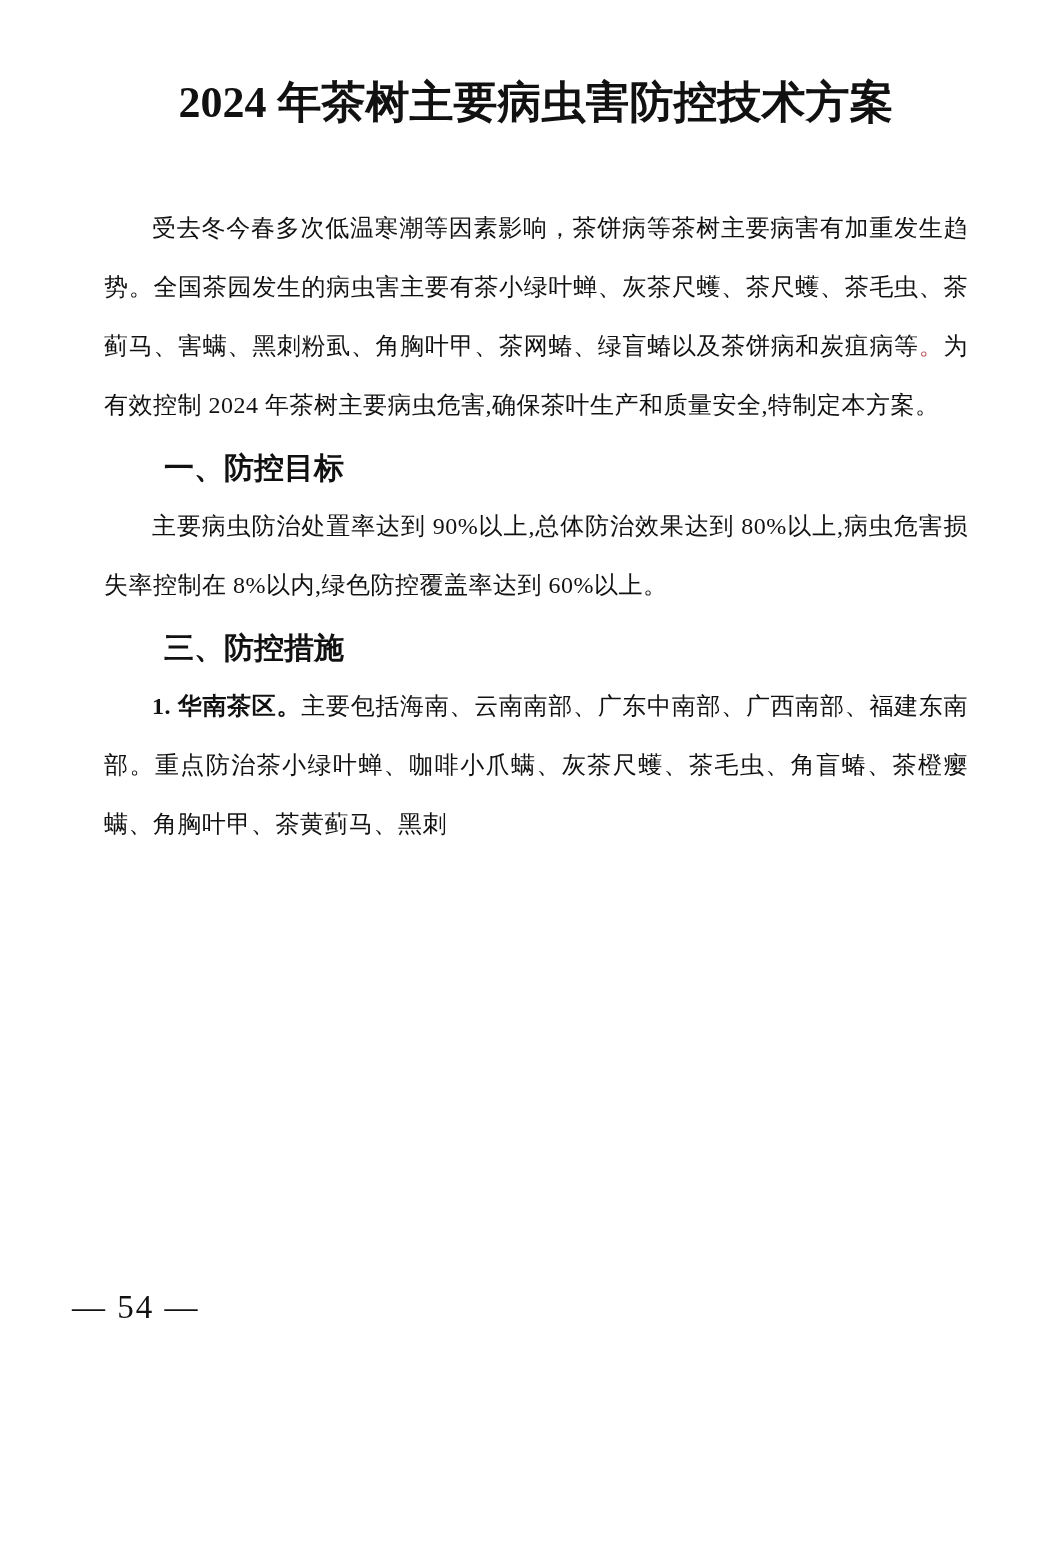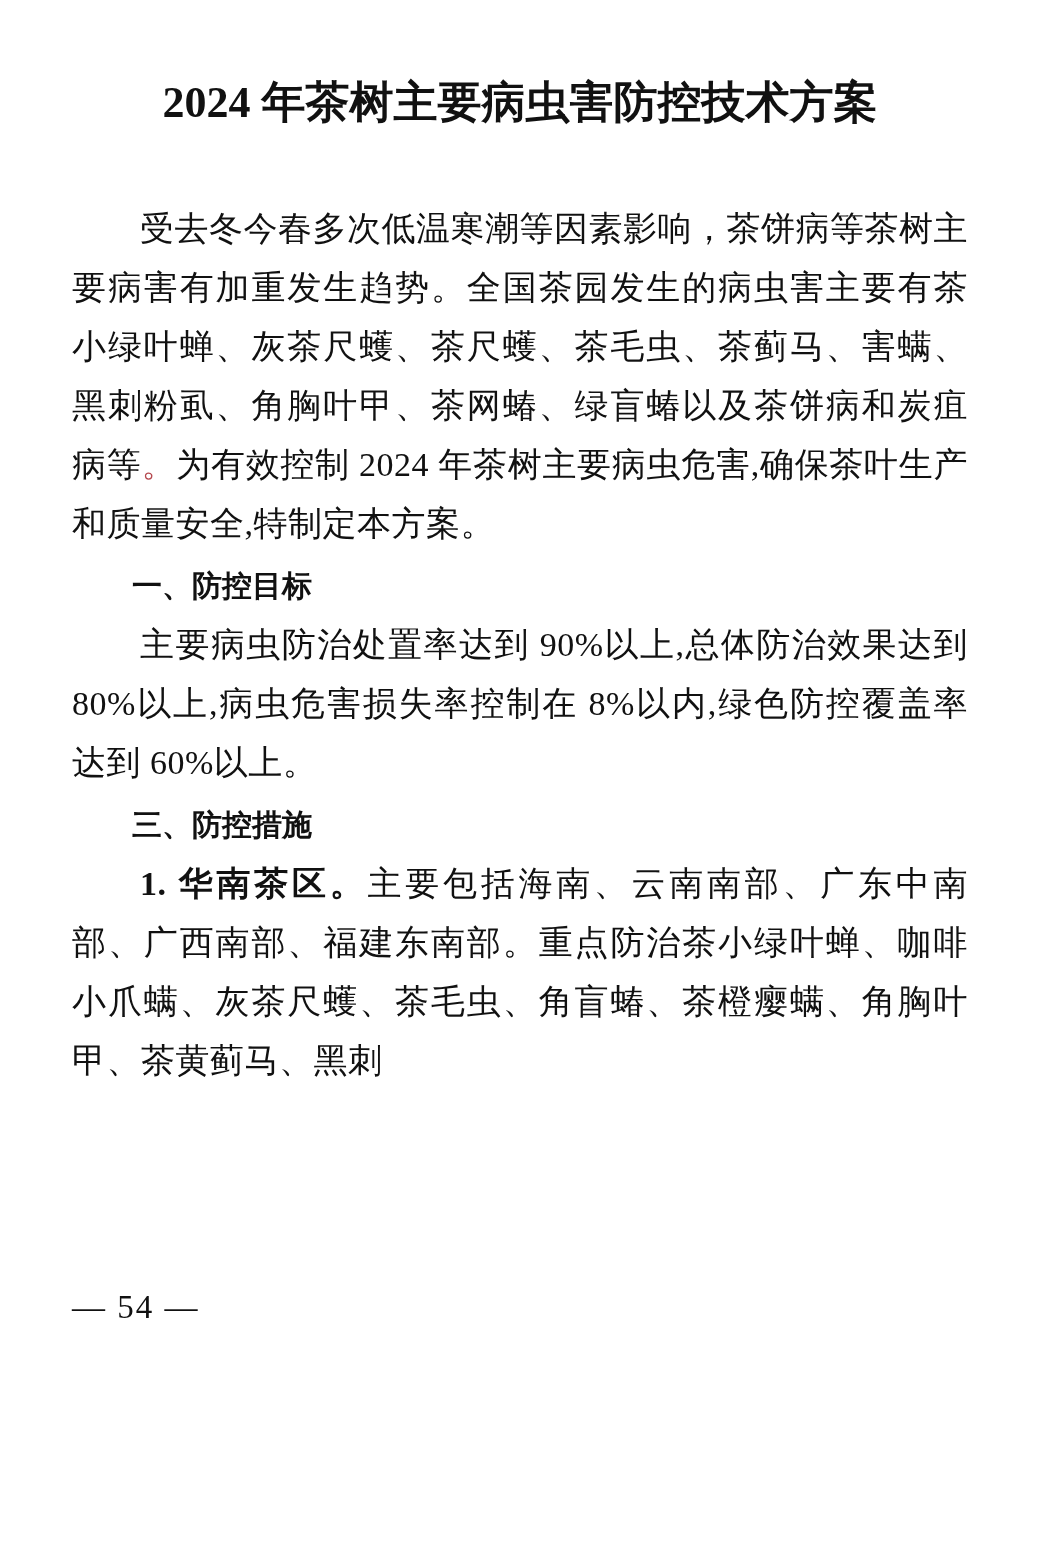--- a/index.html
+++ b/index.html
@@ -5,35 +5,35 @@
   * { margin: 0; padding: 0; box-sizing: border-box; }
   html, body { background: #ffffff; }
 
   .page {
     position: relative;
     width: 1039px;
     height: 1380px;
     background: var(--bg, #ffffff);
     color: var(--fg, #111111);
     font-family: "Liberation Serif", "DejaVu Serif", serif;
-    padding: 70px 71px 0 72px;
+    padding: 70px 71px 0 104px;
     overflow: hidden;
   }
 
   .doc-title {
     font-size: 44px;
     font-weight: 700;
     text-align: center;
     line-height: 1.3;
     margin: 4px 0 68px 0;
     font-family: "Liberation Serif", "DejaVu Serif", serif;
   }
 
   .body-para {
-    font-size: 34px;
+    font-size: 24px;
     line-height: 59px;
     text-align: justify;
     text-indent: 2em;
     letter-spacing: 0.5px;
   }
 
   .heading-hei {
     font-family: "Liberation Sans", "DejaVu Sans", sans-serif;
     font-size: 30px;
     font-weight: 700;

